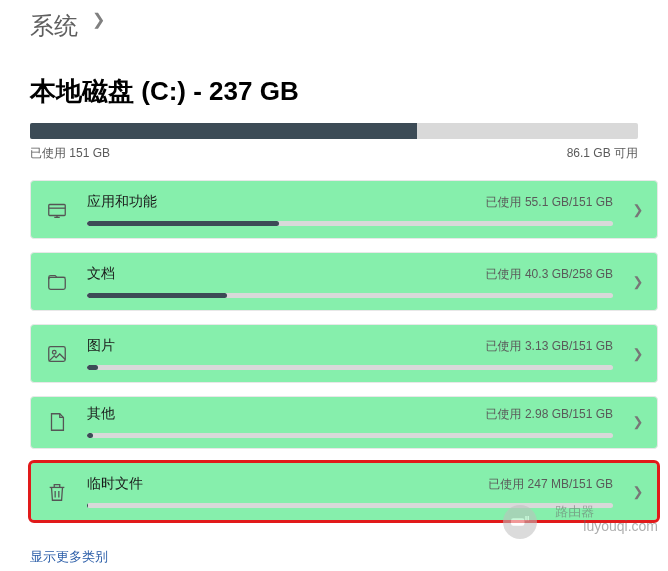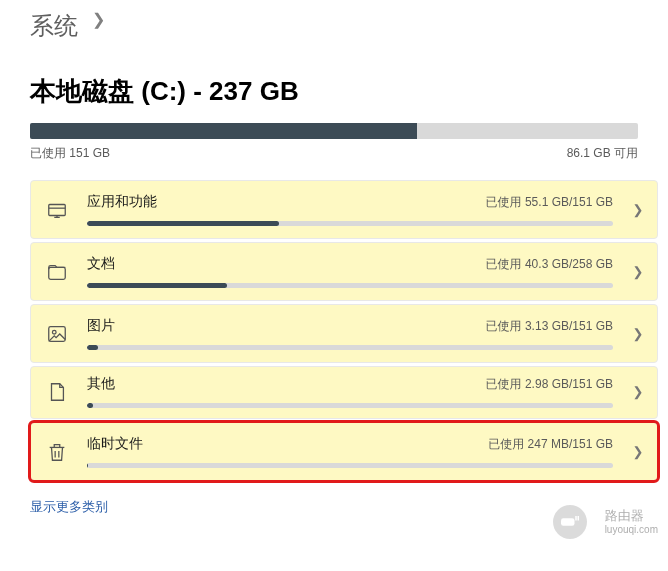--- a/index.html
+++ b/index.html
@@ -41,24 +41,24 @@
   }
   .overall-labels {
     display: flex;
     justify-content: space-between;
     padding: 6px 30px 0 30px;
     font-size: 12px;
     color: #5a5a5a;
   }
   .cards { padding: 18px 10px 0 30px; }
   .card {
-    background: #fef9c3;
+    background: #86efac;
     border: 1px solid #e8e8e8;
     border-radius: 4px;
-    margin-bottom: 3px;
+    margin-bottom: 13px;
     padding: 12px 12px 12px 14px;
     display: flex;
     align-items: center;
     gap: 18px;
     cursor: pointer;
     position: relative;
   }
   .card.highlight {
     outline: 3px solid #e11a1a;
     outline-offset: -1px;
@@ -100,21 +100,20 @@
     font-size: 13px;
     color: #2a5da8;
     cursor: pointer;
     display: inline-block;
   }
   .watermark {
     position: absolute;
     right: 10px;
     bottom: 32px;
     display: flex;
-    align-items: center;
     gap: 18px;
     opacity: 0.55;
     color: #6a6a6a;
     font-size: 13px;
     pointer-events: none;
   }
   .watermark .wm-circle {
     width: 34px; height: 34px; border-radius: 50%;
     background: #bfbfbf;
     display: flex; align-items: center; justify-content: center;
@@ -255,18 +254,18 @@
         <rect x="0" y="3" width="18" height="10" rx="3"></rect>
         <circle cx="4.5" cy="8" r="1.2"></circle>
         <circle cx="9" cy="8" r="1.2"></circle>
         <circle cx="13.5" cy="8" r="1.2"></circle>
         <rect x="19" y="0" width="2" height="6"></rect>
         <rect x="22" y="0" width="2" height="6"></rect>
       </svg>
   </div>
   <div class="wm-text">
     <div>路由器</div>
-    <div style="font-size:10px;">luyouqi.com</div>
+    <div style="font-size:14px;margin-left:28px;">luyouqi.com</div>
   </div>
 </div>
 
 
 
 
 </body></html>

